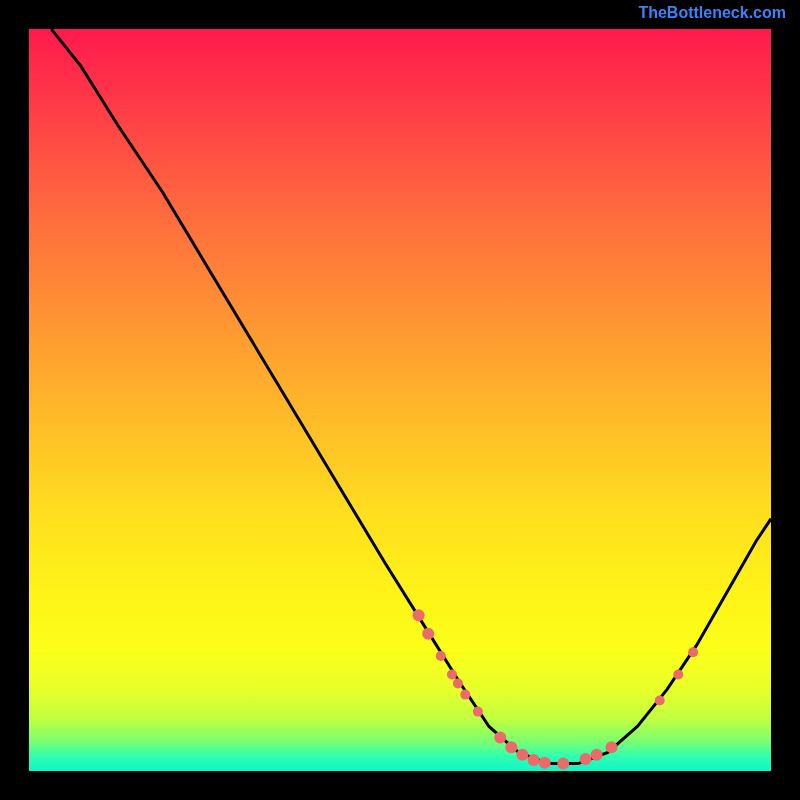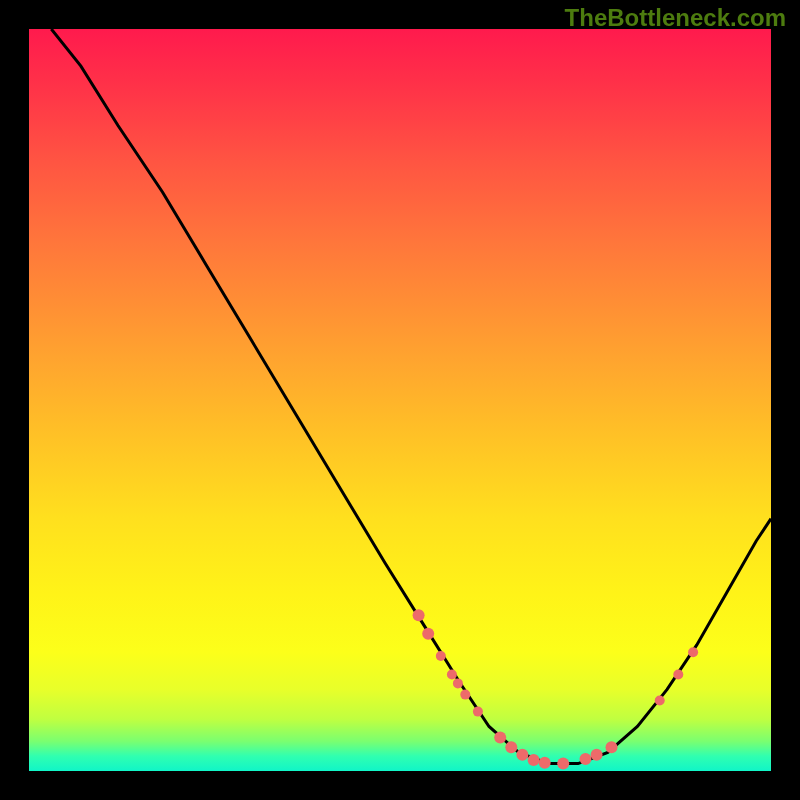--- a/index.html
+++ b/index.html
@@ -8,22 +8,22 @@
     height: 800px;
     background: #000;
     position: relative;
     font-family: Arial, sans-serif;
     overflow: hidden;
   }
   .watermark {
     position: absolute;
     top: 4px;
     right: 14px;
-    color: #4d7c0f;
-    font-size: 24px;
+    color: #3b82f6;
+    font-size: 16px;
     font-weight: bold;
     z-index: 10;
   }
   .plot-area {
     position: absolute;
     left: 29px;
     top: 29px;
     width: 742px;
     height: 742px;
     overflow: hidden;

